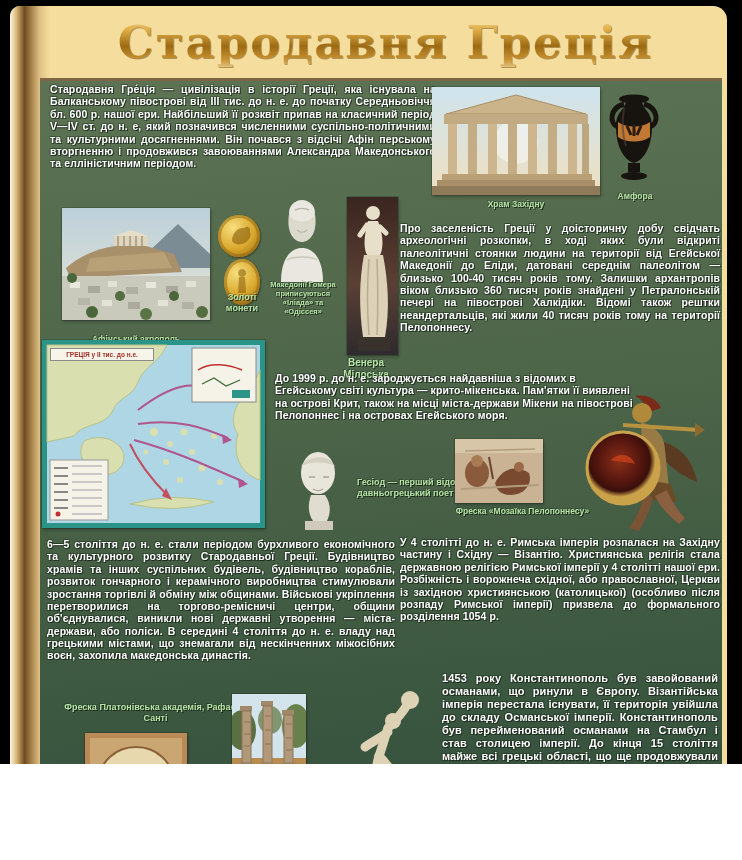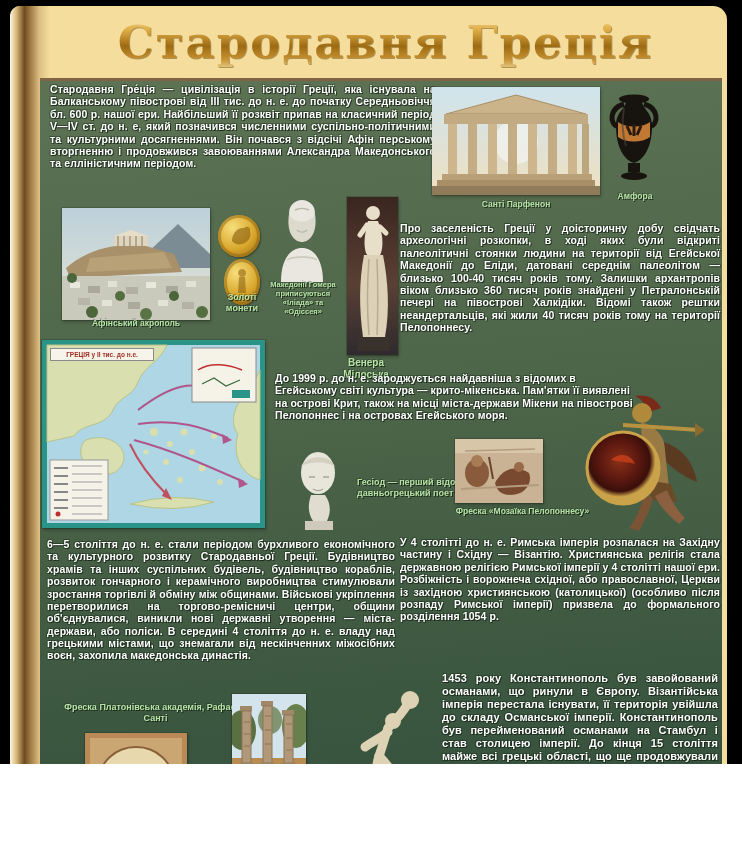--- a/index.html
+++ b/index.html
@@ -30,21 +30,21 @@
   .photo{box-shadow:0 0 0 1px rgba(0,0,0,.15),1px 2px 3px rgba(0,0,0,.25);}
   svg{display:block;}
 
   
   .p-intro{left:10px;top:5px;width:386px;}
   .parthenon{left:392px;top:9px;width:168px;height:108px;}
   .cap-parthenon{left:392px;top:121px;width:168px;}
   .amphora{left:560px;top:12px;width:68px;height:98px;}
   .cap-amphora{left:555px;top:113px;width:80px;}
   .acropolis{left:22px;top:130px;width:148px;height:112px;}
-  .cap-acropolis{left:4px;top:240px;width:184px;}
+  .cap-acropolis{left:4px;top:256px;width:184px;}
   .coin-1{left:178px;top:137px;width:42px;height:42px;}
   .coin-2{left:184px;top:181px;width:36px;height:46px;}
   .cap-coins{left:172px;top:214px;width:60px;font-size:9px;}
   .homer{left:235px;top:118px;width:54px;height:86px;}
   .cap-homer{left:228px;top:203px;width:70px;font-size:7.5px;}
   .venus{left:307px;top:119px;width:51px;height:158px;background:linear-gradient(180deg,#3a2620 0%,#5a4034 55%,#2e2a2e 100%);}
   .cap-venus{left:285px;top:279px;width:82px;font-size:10px;}
   .p-settlement{left:360px;top:144px;width:320px;}
   .map{left:2px;top:262px;width:223px;height:188px;background:#2a9488;}
   .map-title{position:absolute;left:8px;top:8px;width:102px;background:#f7f4ea;border:1px solid #8a8a8a;
@@ -97,21 +97,21 @@
             <rect x="76" y="37" width="9" height="50" fill="#c4ac84"></rect>
           <rect x="96" y="37" width="9" height="50" fill="#cdb68e"></rect>
             <rect x="116" y="37" width="9" height="50" fill="#c4ac84"></rect>
           <rect x="136" y="37" width="9" height="50" fill="#cdb68e"></rect>
             <rect x="150" y="37" width="7" height="50" fill="#bca67e"></rect>
           <rect x="10" y="87" width="150" height="6" fill="#b9a077"></rect>
           <rect x="5" y="93" width="158" height="6" fill="#a98f68"></rect>
           <rect x="0" y="99" width="168" height="9" fill="#8f7a5a"></rect>
         </svg>
       </div>
-      <div class="cap cap-parthenon">Санті Парфенон</div>
+      <div class="cap cap-parthenon">Храм Західну</div>
 
       <div class="img amphora">
         <svg width="68" height="98" viewBox="0 0 68 98">
           <path d="M24,14 C10,18 8,34 19,37" fill="none" stroke="#17130f" stroke-width="5"></path>
           <path d="M44,14 C58,18 60,34 49,37" fill="none" stroke="#17130f" stroke-width="5"></path>
           <ellipse cx="34" cy="9" rx="15" ry="4.5" fill="#17130f"></ellipse>
           <path d="M26,11 L42,11 C42,19 52,21 52,36 C52,57 44,70 34,73 C24,70 16,57 16,36 C16,21 26,19 26,11 Z" fill="#17130f"></path>
           <path d="M18,32 C26,38 42,38 50,32 L50,47 C42,53 26,53 18,47 Z" fill="#c07832"></path>
           <path d="M27,36 l4,9 M34,34 l0,12 M41,36 l-4,9" stroke="#2a1a10" stroke-width="3" fill="none"></path>
           <rect x="28" y="73" width="12" height="9" fill="#17130f"></rect>

